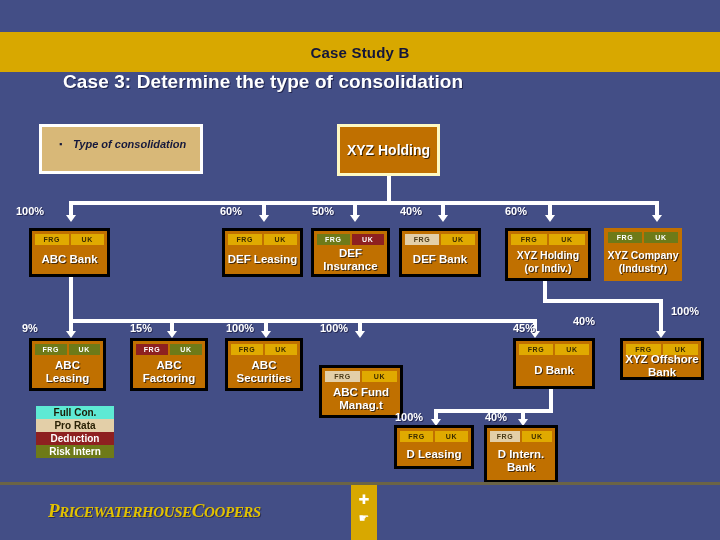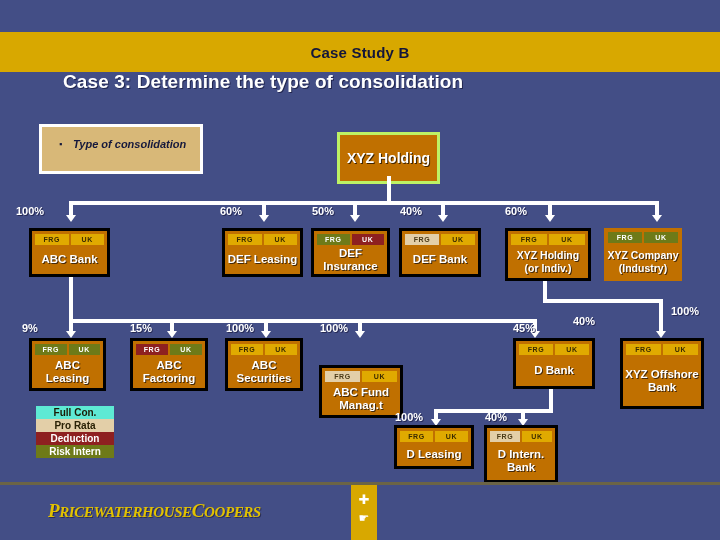--- a/index.html
+++ b/index.html
@@ -60,25 +60,24 @@
     font-size: 11px;
     font-weight: bold;
     font-style: italic;
     line-height: 14px;
   }
 
   
   #rootbox {
     position: absolute; left: 337px; top: 124px; width: 103px; height: 52px;
     background: #c07000;
-    border: 3px solid #bef264;
+    border: 3px solid #fef9c3;
     box-sizing: border-box;
     display: flex; align-items: center; justify-content: center;
     text-align: center;
-    margin-top: 8px;
   }
   #rootbox .rtxt {
     color: #ffffff; font-size: 14px; font-weight: bold; line-height: 16px;
     text-shadow: 1px 1px 0 #402500;
   }
 
   
   .ln { position: absolute; background: #ffffff; }
   .arrow {
     position: absolute;
@@ -339,21 +338,21 @@
   <div class="pct" style="left:573px; top:315px;">40%</div>
   <div class="ent" style="left:513px; top:338px; width:82px; height:51px;">
     <div class="flags">
       <span class="flag gold">FRG</span>
       <span class="flag gold sep">UK</span>
     </div>
     <div class="ename">D Bank</div>
   </div>
 
   <div class="pct" style="left:671px; top:305px;">100%</div>
-  <div class="ent" style="left:620px; top:338px; width:84px; height:71px;">
+  <div class="ent" style="left:620px; top:338px; width:84px; height:42px;">
     <div class="flags">
       <span class="flag gold">FRG</span>
       <span class="flag gold sep">UK</span>
     </div>
     <div class="ename">XYZ Offshore Bank</div>
   </div>
 
   <div class="pct" style="left:395px; top:411px;">100%</div>
   <div class="ent" style="left:394px; top:425px; width:80px; height:44px;">
     <div class="flags">

